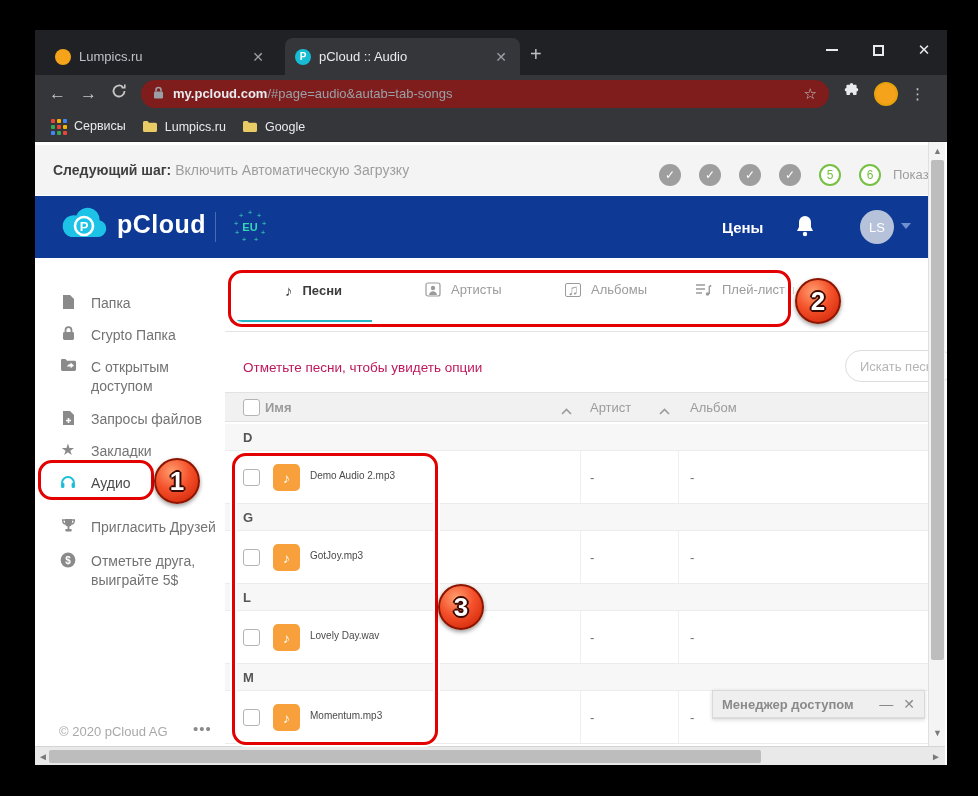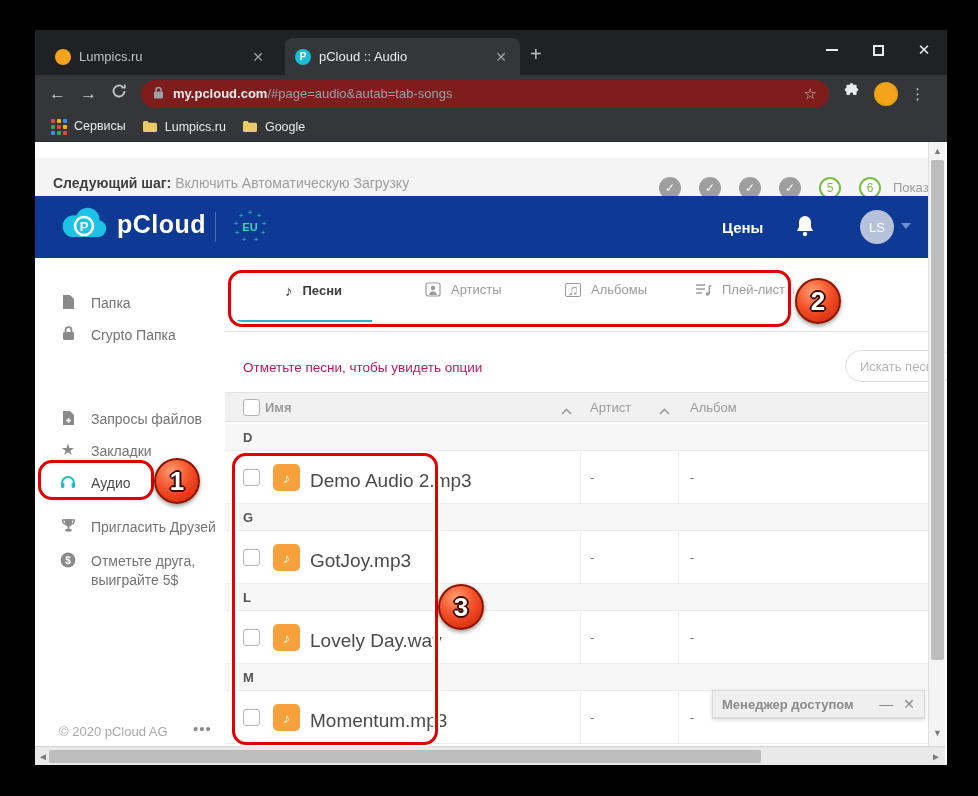--- a/index.html
+++ b/index.html
@@ -41,21 +41,21 @@
   .bm .lbl { margin-left:7px; }
   .appsgrid { display:grid; grid-template-columns:repeat(3,4px); grid-gap:2px; }
   .appsgrid i { width:4px; height:4px; border-radius:1px; display:block; }
   .appsgrid i:nth-child(1){background:#e8453c}.appsgrid i:nth-child(2){background:#f3b605}.appsgrid i:nth-child(3){background:#4285f4}
   .appsgrid i:nth-child(4){background:#34a853}.appsgrid i:nth-child(5){background:#e8453c}.appsgrid i:nth-child(6){background:#f3b605}
   .appsgrid i:nth-child(7){background:#4285f4}.appsgrid i:nth-child(8){background:#34a853}.appsgrid i:nth-child(9){background:#e8453c}
 
   
   .viewport { position:relative; width:100%; height:623px; background:#fff; overflow:hidden; }
 
-  .onboard { position:absolute; left:0; top:16px; width:893px; height:50px; background:#f4f4f4; }
+  .onboard { position:absolute; left:0; top:3px; width:893px; height:50px; background:#f4f4f4; }
   .onboard .txt { position:absolute; left:18px; top:17px; font-size:14px; color:#9e9e9e; }
   .onboard .txt b { color:#3f3f3f; }
   .stepdot { position:absolute; top:19px; width:22px; height:22px; border-radius:50%; background:#9e9e9e; color:#fff; font-size:12px; display:flex; align-items:center; justify-content:center; }
   .stepdot.green { background:#fff; border:2px solid #76c043; color:#76c043; font-size:12px; }
   .onboard .more { position:absolute; left:858px; top:22px; font-size:13px; color:#9e9e9e; white-space:nowrap; }
 
   .pheader { position:absolute; left:0; top:54px; width:893px; height:62px; background:#0e3a96; color:#fff; }
   .logo { position:absolute; left:24px; top:10px; display:flex; align-items:center; }
   .brandname { font-size:25px; font-weight:bold; color:#fff; margin-left:8px; letter-spacing:.5px; }
   .hdr-divider { position:absolute; left:180px; top:16px; width:1px; height:30px; background:rgba(255,255,255,.25); }
@@ -94,21 +94,21 @@
   .th-artist { position:absolute; left:365px; top:7px; }
   .th-album { position:absolute; left:465px; top:7px; }
   .sortchev { position:absolute; top:10px; }
   .cb { position:absolute; left:18px; width:17px; height:17px; border:1px solid #b4b4b4; border-radius:3px; background:#fff; }
 
   .songlist { position:absolute; left:0; top:166px; width:703px; }
   .letter-row { height:27px; background:#f7f7f7; border-bottom:1px solid #ececec; font-size:13px; font-weight:bold; color:#555; padding:6px 0 0 18px; }
   .song-row { position:relative; height:53px; background:#fff; border-bottom:1px solid #ececec; }
   .song-row .cb { top:18px; }
   .file-ic { position:absolute; left:48px; top:13px; width:27px; height:27px; border-radius:5px; background:#f8a13c; color:#fff; font-size:14px; display:flex; align-items:center; justify-content:center; }
-  .song-name { position:absolute; left:85px; top:19px; font-size:19px; color:#4a4a4a; }
+  .song-name { position:absolute; left:85px; top:19px; font-size:10px; color:#4a4a4a; }
   .cell-artist { position:absolute; left:365px; top:19px; font-size:13px; color:#6e6e6e; }
   .cell-album { position:absolute; left:465px; top:19px; font-size:13px; color:#6e6e6e; }
   .song-row .vline1, .song-row .vline2 { position:absolute; top:0; bottom:0; width:1px; background:#efefef; }
   .vline1 { left:355px; } .vline2 { left:453px; }
 
   
   .vscroll { position:absolute; left:893px; top:0; width:17px; height:604px; background:#f4f4f4; border-left:1px solid #e0e0e0; }
   .vscroll .arr { position:absolute; left:0; width:17px; text-align:center; color:#7a7a7a; font-size:9px; }
   .vthumb { position:absolute; left:2px; top:18px; width:13px; height:500px; background:#bdbdbd; border-radius:2px; }
   .hscroll { position:absolute; left:0; top:604px; width:910px; height:19px; background:#e9e9e9; border-top:1px solid #d5d5d5; }
@@ -285,20 +285,29 @@
         </div>
         <div class="side-item" style="top:68px">
           <span class="ic">
               <svg width="13" height="15" viewBox="0 0 13 15">
                 <rect x="1" y="6" width="11" height="8" rx="1.4" fill="#8a8a8a"></rect>
                 <path d="M3.5 6V4.2a3 3 0 0 1 6 0V6" fill="none" stroke="#8a8a8a" stroke-width="1.8"></path>
               </svg>
             </span>
           <span>Crypto Папка</span>
         </div>
+        <div class="side-item" style="top:100px; left:24px">
+          <span class="ic">
+              <svg width="16" height="13" viewBox="0 0 16 13">
+                <path d="M1 2.2A1.2 1.2 0 0 1 2.2 1h3.2L7 2.8h7.6A1.4 1.4 0 0 1 16 4.2v7.4A1.4 1.4 0 0 1 14.6 13H2.4A1.4 1.4 0 0 1 1 11.6z" fill="#8a8a8a"></path>
+                <path d="M7 9c.4-1.8 1.8-2.8 3.6-2.9V4.6L14 7.4l-3.4 2.8V8.6C9 8.6 7.9 8.4 7 9z" fill="#fff"></path>
+              </svg>
+            </span>
+          <span>С открытым доступом</span>
+        </div>
         <div class="side-item" style="top:152px">
           <span class="ic">
               <svg width="13" height="16" viewBox="0 0 13 16">
                 <path d="M1 1h7l4 4v10H1z" fill="#8a8a8a"></path>
                 <path d="M6.5 8v5M4 10.5h5" stroke="#fff" stroke-width="1.6"></path>
               </svg>
             </span>
           <span>Запросы файлов</span>
         </div>
         <div class="side-item" style="top:184px">

